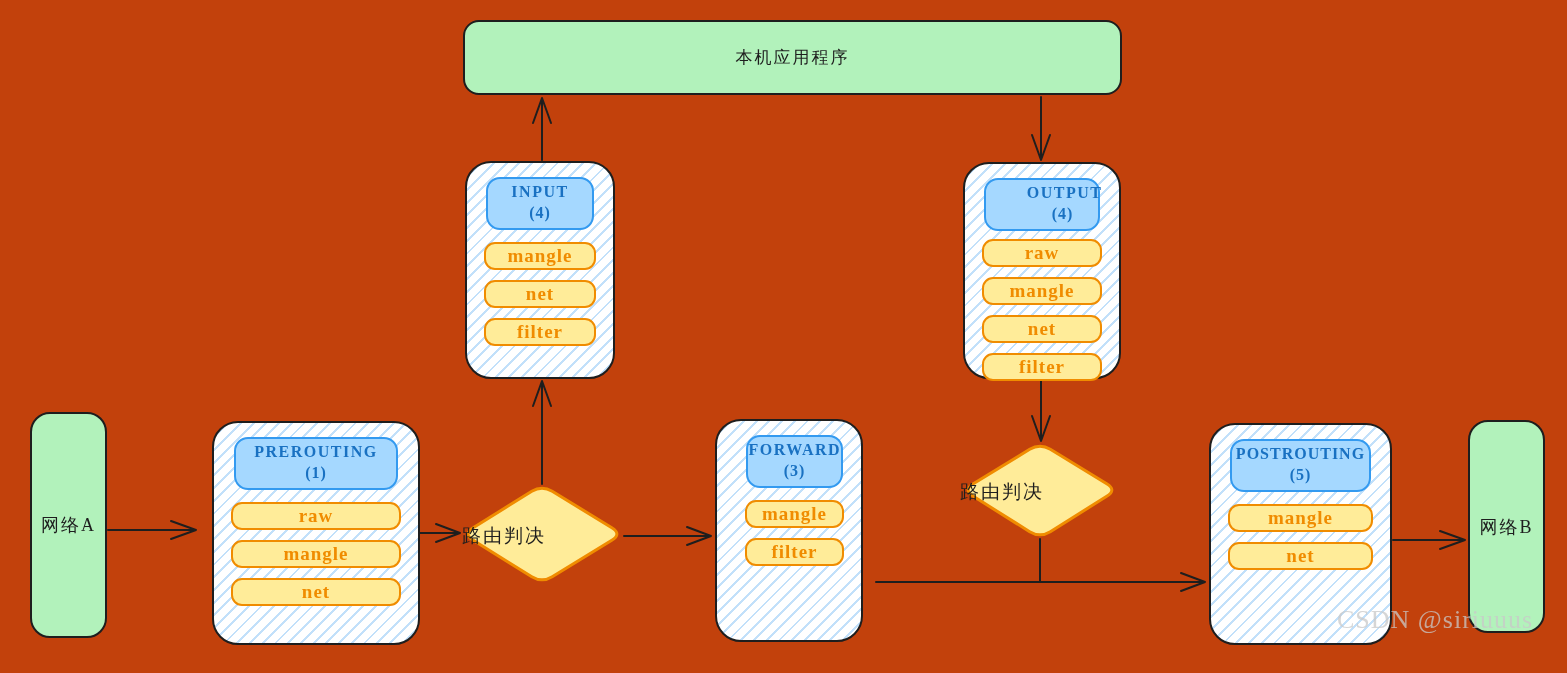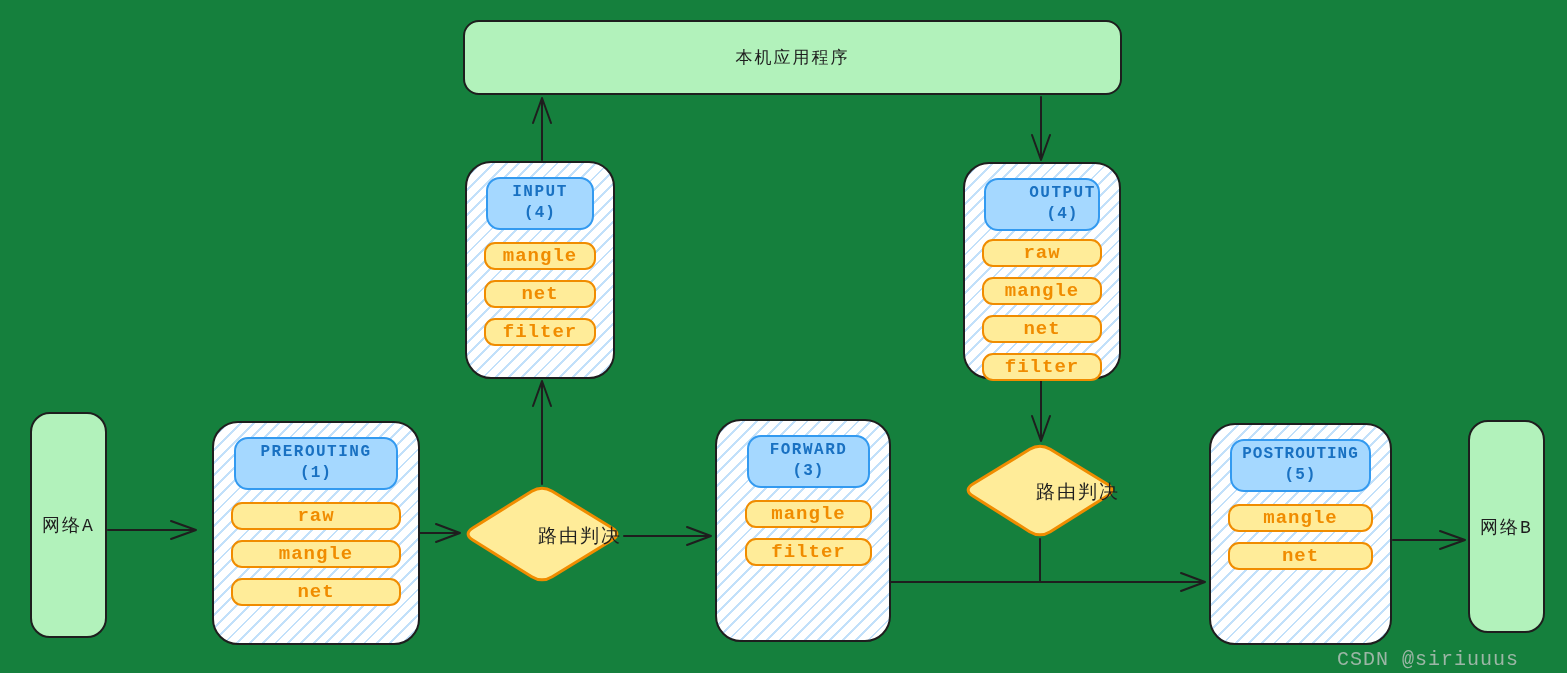--- a/index.html
+++ b/index.html
@@ -1,18 +1,18 @@
 <!DOCTYPE html>
 <html style="--ink: #1e1e1e; --green-fill: #b2f2bb; --blue-fill: #a5d8ff; --blue-border: #339af0; --blue-text: #1971c2; --yellow-fill: #ffec99; --orange-border: #f08c00; --orange-text: #f08c00; --watermark: #c9c9c9;"><head>
 <meta charset="utf-8">
 <style>
   html,body { margin:0; padding:0; background:#ffffff; }
   .canvas {
-    position:relative; width:1567px; height:673px; background:#15803d;
-    font-family:Liberation Mono, monospace; overflow:hidden;
+    position:relative; width:1567px; height:673px; background:#c2410c;
+    font-family:Liberation Serif, serif; overflow:hidden;
     color: var(--ink, #1e1e1e);
   }
   svg.flow { position:absolute; left:0; top:0; width:1567px; height:673px; z-index:1; }
   svg.flow path, svg.flow line, svg.flow polyline {
     stroke: var(--ink, #2b2b2b); stroke-width:2; fill:none;
     stroke-linecap:round; stroke-linejoin:round;
   }
   svg.flow path.diamond {
     fill: var(--yellow-fill, #ffec99);
     stroke: var(--orange-border, #f08c00);
@@ -52,36 +52,36 @@
     position:absolute; z-index:2; box-sizing:border-box;
     background:var(--green-fill, #b2f2bb);
     border:2px solid var(--ink, #1e1e1e);
     display:flex; align-items:center; justify-content:center;
     font-size:17px; letter-spacing:2px; color:var(--ink, #1e1e1e);
   }
   .app-box  { left:463px; top:20px;  width:659px; height:75px;  border-radius:16px; }
   .net-a    { left:30px;  top:412px; width:77px;  height:226px; border-radius:20px; font-size:18px; }
   .net-b    { left:1468px;top:420px; width:77px;  height:213px; border-radius:20px; font-size:18px; }
   .diamond-label {
-    position:absolute; z-index:3; width:160px; text-align:right;
+    position:absolute; z-index:3; width:160px; text-align:left;
     font-size:19px; letter-spacing:2px; color:var(--ink, #1e1e1e);
   }
   .dl-left  { left:462px; top:523px; }
   .dl-right { left:960px; top:479px; }
   .watermark {
-    position:absolute; z-index:5; left:1337px; top:648px;
-    font-size:20px; color:var(--watermark, #cccccc); opacity:0.75;
+    position:absolute; z-index:5; left:1337px; top:605px;
+    font-size:26px; color:var(--watermark, #cccccc); opacity:0.75;
     letter-spacing:1px; white-space:nowrap;
   }
   
   .c-input       { left:465px;  top:161px; width:150px; height:218px; }
   .c-output      { left:963px;  top:162px; width:158px; height:217px; }
   .c-output .chain-header { margin-bottom:8px;padding-left:41px; }
   .c-prerouting  { left:212px;  top:421px; width:208px; height:224px; }
-  .c-forward     { left:715px;  top:419px; width:176px; height:223px;padding-left:28px; }
+  .c-forward     { left:715px;  top:419px; width:148px; height:223px;padding-left:28px; }
   .c-postrouting { left:1209px; top:423px; width:183px; height:222px; }
   .c-postrouting .chain-header { letter-spacing:1px;text-align:center; }
 </style>
 </head>
 <body>
 
 <div class="canvas">
 
   <svg class="flow" viewBox="0 0 1567 673" xmlns="http://www.w3.org/2000/svg">
 

